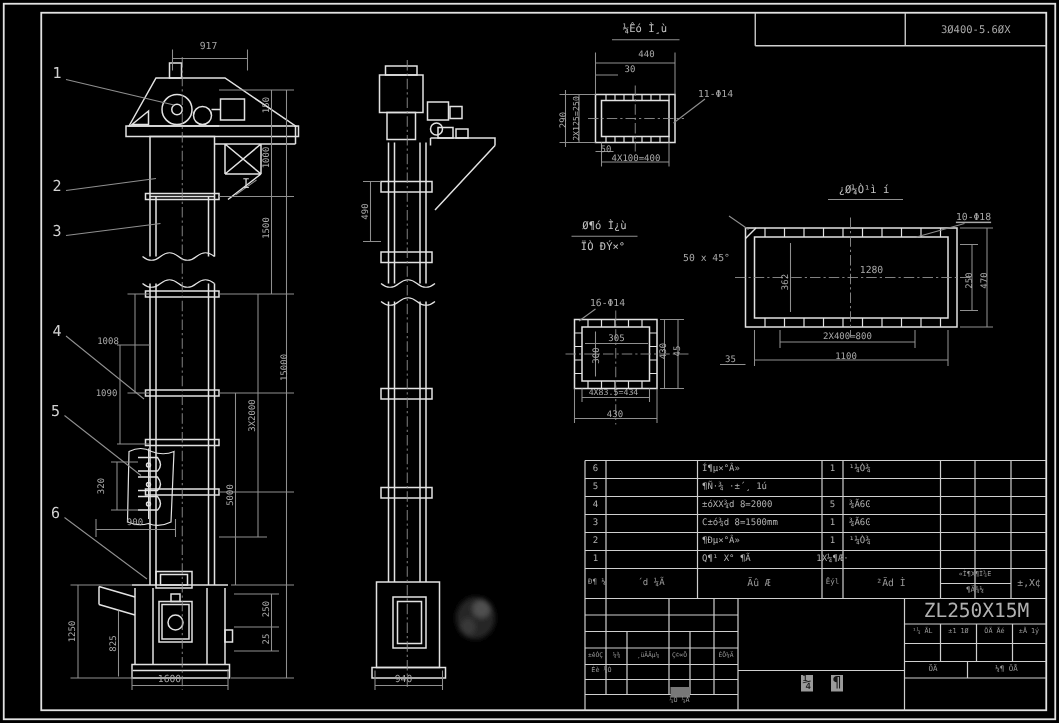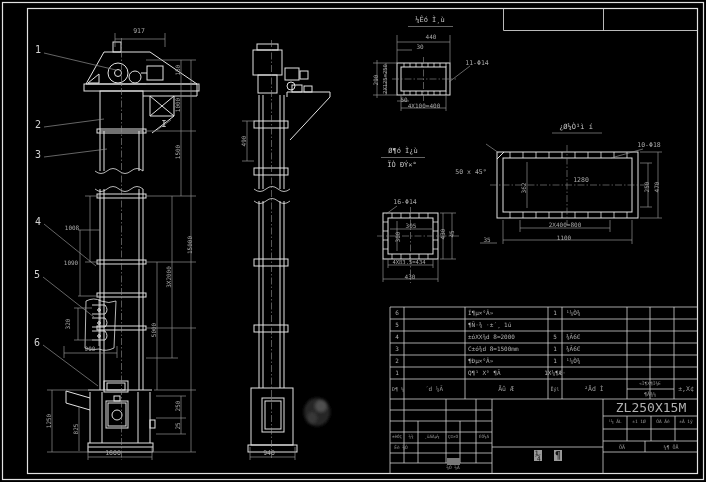--- a/index.html
+++ b/index.html
@@ -171,20 +171,21 @@
     </g>
 
     <rect x="447" y="458" width="13" height="7" fill="#787878" stroke="none"></rect>
     <g filter="url(#blur1)">
       <ellipse cx="317" cy="412" rx="13" ry="14" fill="#262626"></ellipse>
       <ellipse cx="321" cy="406" rx="6" ry="6" fill="#4f4f4f"></ellipse>
       <ellipse cx="312" cy="418" rx="5" ry="6" fill="#383838"></ellipse>
     </g>
   </svg>
 
+  <div class="hdr-cell" style="left:604px;top:9px;width:93px;">3Ø400-5.6ØX</div>
 
   <div id="label-layer">
       <span class="lbl callout" style="left: 38px; top: 50px; font-size: 10px;">1</span>
       <span class="lbl callout" style="left: 38px; top: 125px; font-size: 10px;">2</span>
       <span class="lbl callout" style="left: 38px; top: 155px; font-size: 10px;">3</span>
       <span class="lbl callout" style="left: 38px; top: 222px; font-size: 10px;">4</span>
       <span class="lbl callout" style="left: 37px; top: 275px; font-size: 10px;">5</span>
       <span class="lbl callout" style="left: 37px; top: 343px; font-size: 10px;">6</span>
       <span class="lbl callout" style="left: 164px; top: 124px; font-size: 9px;">I</span>
       <span class="lbl title" style="left: 430px; top: 20px; font-size: 7px;">¼Êó Ì¸ù</span>
@@ -210,21 +211,21 @@
       <span class="lbl dim rot" style="left: 244px; top: 141px; font-size: 6px;">490</span>
       <span class="lbl dim" style="left: 269px; top: 453px; font-size: 6.5px;">940</span>
       <span class="lbl dim" style="left: 431px; top: 37px; font-size: 6px;">440</span>
       <span class="lbl dim" style="left: 420px; top: 47px; font-size: 6px;">30</span>
       <span class="lbl dim" style="left: 477px; top: 63px; font-size: 6.5px;">11-Φ14</span>
       <span class="lbl dim rot" style="left: 376px; top: 80px; font-size: 6px;">290</span>
       <span class="lbl dim rot" style="left: 386px; top: 79px; font-size: 5.5px;">2X125=250</span>
       <span class="lbl dim" style="left: 404px; top: 100px; font-size: 6px;">50</span>
       <span class="lbl dim" style="left: 424px; top: 106px; font-size: 6px;">4X100=400</span>
       <span class="lbl dim" style="left: 471px; top: 140px; font-size: 6.5px; margin-top: 32px;">50 x 45°</span>
-      <span class="lbl dim" style="left: 649px; top: 145px; font-size: 6.5px;">10-Φ18</span>
+      <span class="lbl dim" style="left: 649px; top: 145px; font-size: 6.5px; text-decoration: underline;">10-Φ18</span>
       <span class="lbl dim" style="left: 581px; top: 180px; font-size: 6.5px;">1280</span>
       <span class="lbl dim rot" style="left: 524px; top: 188px; font-size: 6px;">362</span>
       <span class="lbl dim rot" style="left: 647px; top: 187px; font-size: 6px;">250</span>
       <span class="lbl dim rot" style="left: 657px; top: 187px; font-size: 6px;">470</span>
       <span class="lbl dim" style="left: 565px; top: 225px; font-size: 6px;">2X400=800</span>
       <span class="lbl dim" style="left: 564px; top: 238px; font-size: 6px;">1100</span>
       <span class="lbl dim rot" style="left: 452px; top: 234px; font-size: 6px;">45</span>
       <span class="lbl dim" style="left: 487px; top: 240px; font-size: 6px;">35</span>
       <span class="lbl dim rot" style="left: 443px; top: 234px; font-size: 6px;">430</span>
       <span class="lbl dim" style="left: 405px; top: 202px; font-size: 6.5px;">16-Φ14</span>

